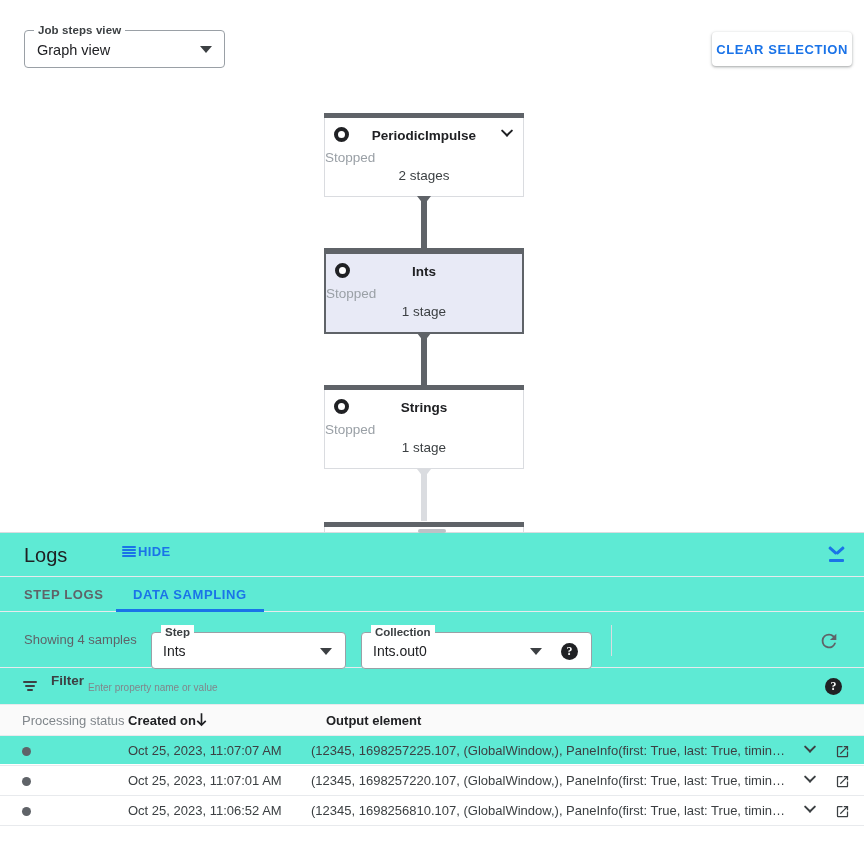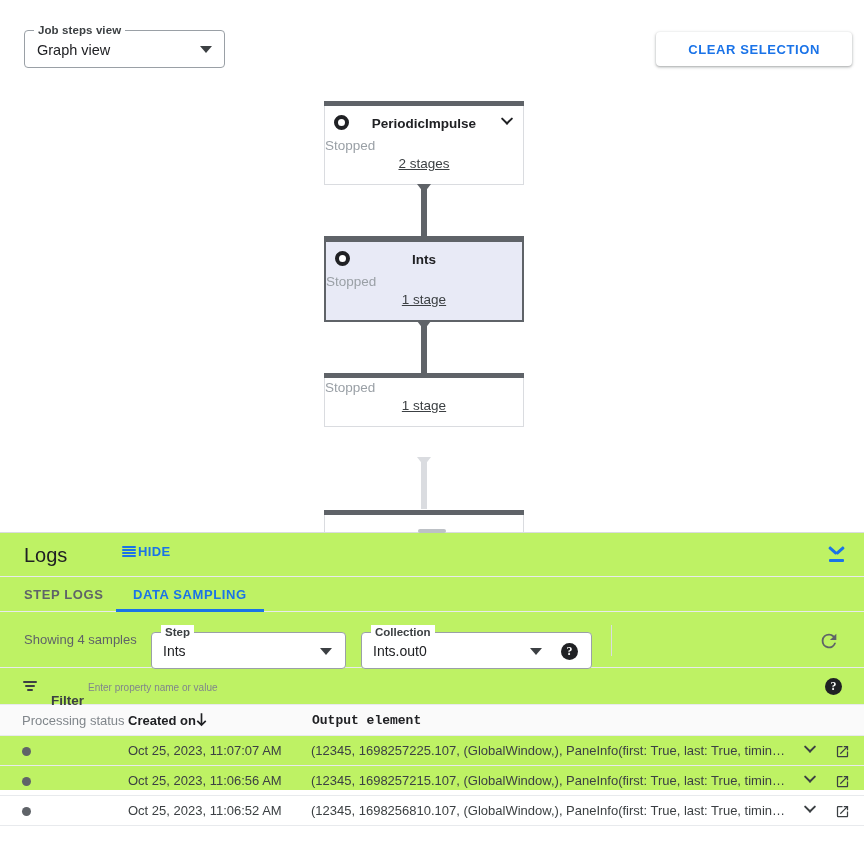--- a/index.html
+++ b/index.html
@@ -63,38 +63,38 @@
     border-left: 6px solid transparent;
     border-right: 6px solid transparent;
     border-top: 7px solid #3c4043;
   }
 
   
   .clear-selection {
     position: absolute;
     right: 12px; top: 32px;
     height: 34px;
-    padding: 0 32px;
+    padding: 0 4px;
     display: flex; align-items: center;
     background: #fff;
     border: none;
     border-radius: 4px;
     box-shadow: 0 1px 2px rgba(60,64,67,.3), 0 1px 3px 1px rgba(60,64,67,.15);
     color: #1a73e8;
     font-family: "Liberation Sans", sans-serif;
     font-size: 13px;
     font-weight: bold;
     letter-spacing: .6px;
     cursor: pointer;
   }
 
   
   .graph-canvas {
     position: absolute;
-    left: 0; top: 84px;
+    left: 0; top: 96px;
     width: 864px; height: 436px;
   }
   .gnode {
     position: absolute;
     left: 324px;
     width: 200px;
     background: #ffffff;
     border: 1px solid #dadce0;
     border-top: none;
   }
@@ -156,21 +156,20 @@
     color: #9aa0a6;
     line-height: 18px;
     margin-top: 1px;
   }
   .gnode .stages {
     text-align: center;
     font-size: 13.5px;
     color: #3c4043;
     line-height: 18px;
     padding-bottom: 11px;
-    text-decoration: underline;
   }
 
   
   .edge {
     position: absolute;
     left: 421px;
     width: 6px;
     background: #5f6368;
   }
   .edge.light { background: #dadce0; }
@@ -216,22 +215,22 @@
     transform: translateX(-50%);
     width: 28px; height: 4px;
     border-radius: 2px;
     background: #bdc1c6;
   }
 
   
   .logs-panel {
     position: absolute;
     left: 0; top: 532px;
-    width: 864px; height: 258px;
-    background: #bef264;
+    width: 864px; height: 232px;
+    background: #5eead4;
     border-top: 1px solid #dadce0;
   }
 
   .logs-header {
     position: relative;
     height: 44px;
     border-bottom: 1px solid #e8eaed;
   }
   .logs-title {
     position: absolute;
@@ -416,21 +415,21 @@
   }
   .filter-icon i {
     position: absolute; left: 0;
     height: 2px; background: #3c4043; border-radius: 1px;
   }
   .filter-icon i:nth-child(1) { top: 0px; width: 14px; }
   .filter-icon i:nth-child(2) { top: 4px; width: 10px; left: 2px; }
   .filter-icon i:nth-child(3) { top: 8px; width: 6px;  left: 4px; }
   .filter-label {
     position: absolute;
-    left: 43px; top: 24px;
+    left: 43px; top: 4px;
     font-size: 13.5px;
     font-weight: bold;
     color: #3c4043;
     line-height: 18px;
     padding-left: 8px;
   }
   .filter-input {
     position: absolute;
     left: 86px; top: 9px;
     width: 700px; height: 20px;
@@ -460,21 +459,21 @@
     line-height: 18px;
   }
   .th-status { left: 22px; color: #80868b; }
   .th-created { left: 128px; color: #202124; font-weight: bold; cursor: pointer; }
   .sort-arrow {
     position: absolute;
     left: 196px; top: 8px;
     width: 11px; height: 15px;
     cursor: pointer;
   }
-  .th-output { left: 312px; color: #202124; font-weight: bold; font-family: Liberation Mono, monospace; }
+  .th-output { left: 326px; color: #202124; font-weight: bold; }
 
   .trow {
     position: relative;
     height: 30px;
     border-bottom: 1px solid #e8eaed;
   }
   .trow .dot {
     position: absolute;
     left: 22px; top: 11px;
     width: 9px; height: 9px;
@@ -564,20 +563,24 @@
         <div class="status">Stopped</div>
         <div class="stages">1 stage</div>
       </div>
 
       <div class="edge" style="top:237px; height:54px;">
         <div class="head"></div>
       </div>
 
       <div class="gnode" style="top:294px;">
         <div class="topbar"></div>
+        <div class="row1">
+          <div class="stopicon"></div>
+          <div class="title">Strings</div>
+        </div>
         <div class="status">Stopped</div>
         <div class="stages">1 stage</div>
       </div>
 
       <div class="edge light" style="top:373px; height:52px;">
         <div class="head"></div>
       </div>
 
       <div class="gnode-partial" style="top:431px;">
         <div class="topbar"></div>
@@ -664,30 +667,30 @@
     <div class="trow">
       <span class="dot"></span>
       <div class="created">Oct 25, 2023, 11:07:07 AM</div>
       <div class="output">(12345, 1698257225.107, (GlobalWindow,), PaneInfo(first: True, last: True, timing…</div>
       <span class="rowchev"></span>
       <svg class="openext" viewBox="0 0 24 24">
         <path d="M19 19H5V5h7V3H5a2 2 0 0 0-2 2v14a2 2 0 0 0 2 2h14c1.1 0 2-.9 2-2v-7h-2v7zM14 3v2h3.59l-9.83 9.83 1.41 1.41L19 6.41V10h2V3h-7z" fill="#3c4043"></path>
       </svg>
     </div>
 
-
     <div class="trow">
       <span class="dot"></span>
-      <div class="created">Oct 25, 2023, 11:06:56 AM</div>
-      <div class="output">(12345, 1698257215.107, (GlobalWindow,), PaneInfo(first: True, last: True, timing…</div>
+      <div class="created">Oct 25, 2023, 11:07:01 AM</div>
+      <div class="output">(12345, 1698257220.107, (GlobalWindow,), PaneInfo(first: True, last: True, timing…</div>
       <span class="rowchev"></span>
       <svg class="openext" viewBox="0 0 24 24">
         <path d="M19 19H5V5h7V3H5a2 2 0 0 0-2 2v14a2 2 0 0 0 2 2h14c1.1 0 2-.9 2-2v-7h-2v7zM14 3v2h3.59l-9.83 9.83 1.41 1.41L19 6.41V10h2V3h-7z" fill="#3c4043"></path>
       </svg>
     </div>
+
 
     <div class="trow">
       <span class="dot"></span>
       <div class="created">Oct 25, 2023, 11:06:52 AM</div>
       <div class="output">(12345, 1698256810.107, (GlobalWindow,), PaneInfo(first: True, last: True, timing…</div>
       <span class="rowchev"></span>
       <svg class="openext" viewBox="0 0 24 24">
         <path d="M19 19H5V5h7V3H5a2 2 0 0 0-2 2v14a2 2 0 0 0 2 2h14c1.1 0 2-.9 2-2v-7h-2v7zM14 3v2h3.59l-9.83 9.83 1.41 1.41L19 6.41V10h2V3h-7z" fill="#3c4043"></path>
       </svg>
     </div>

